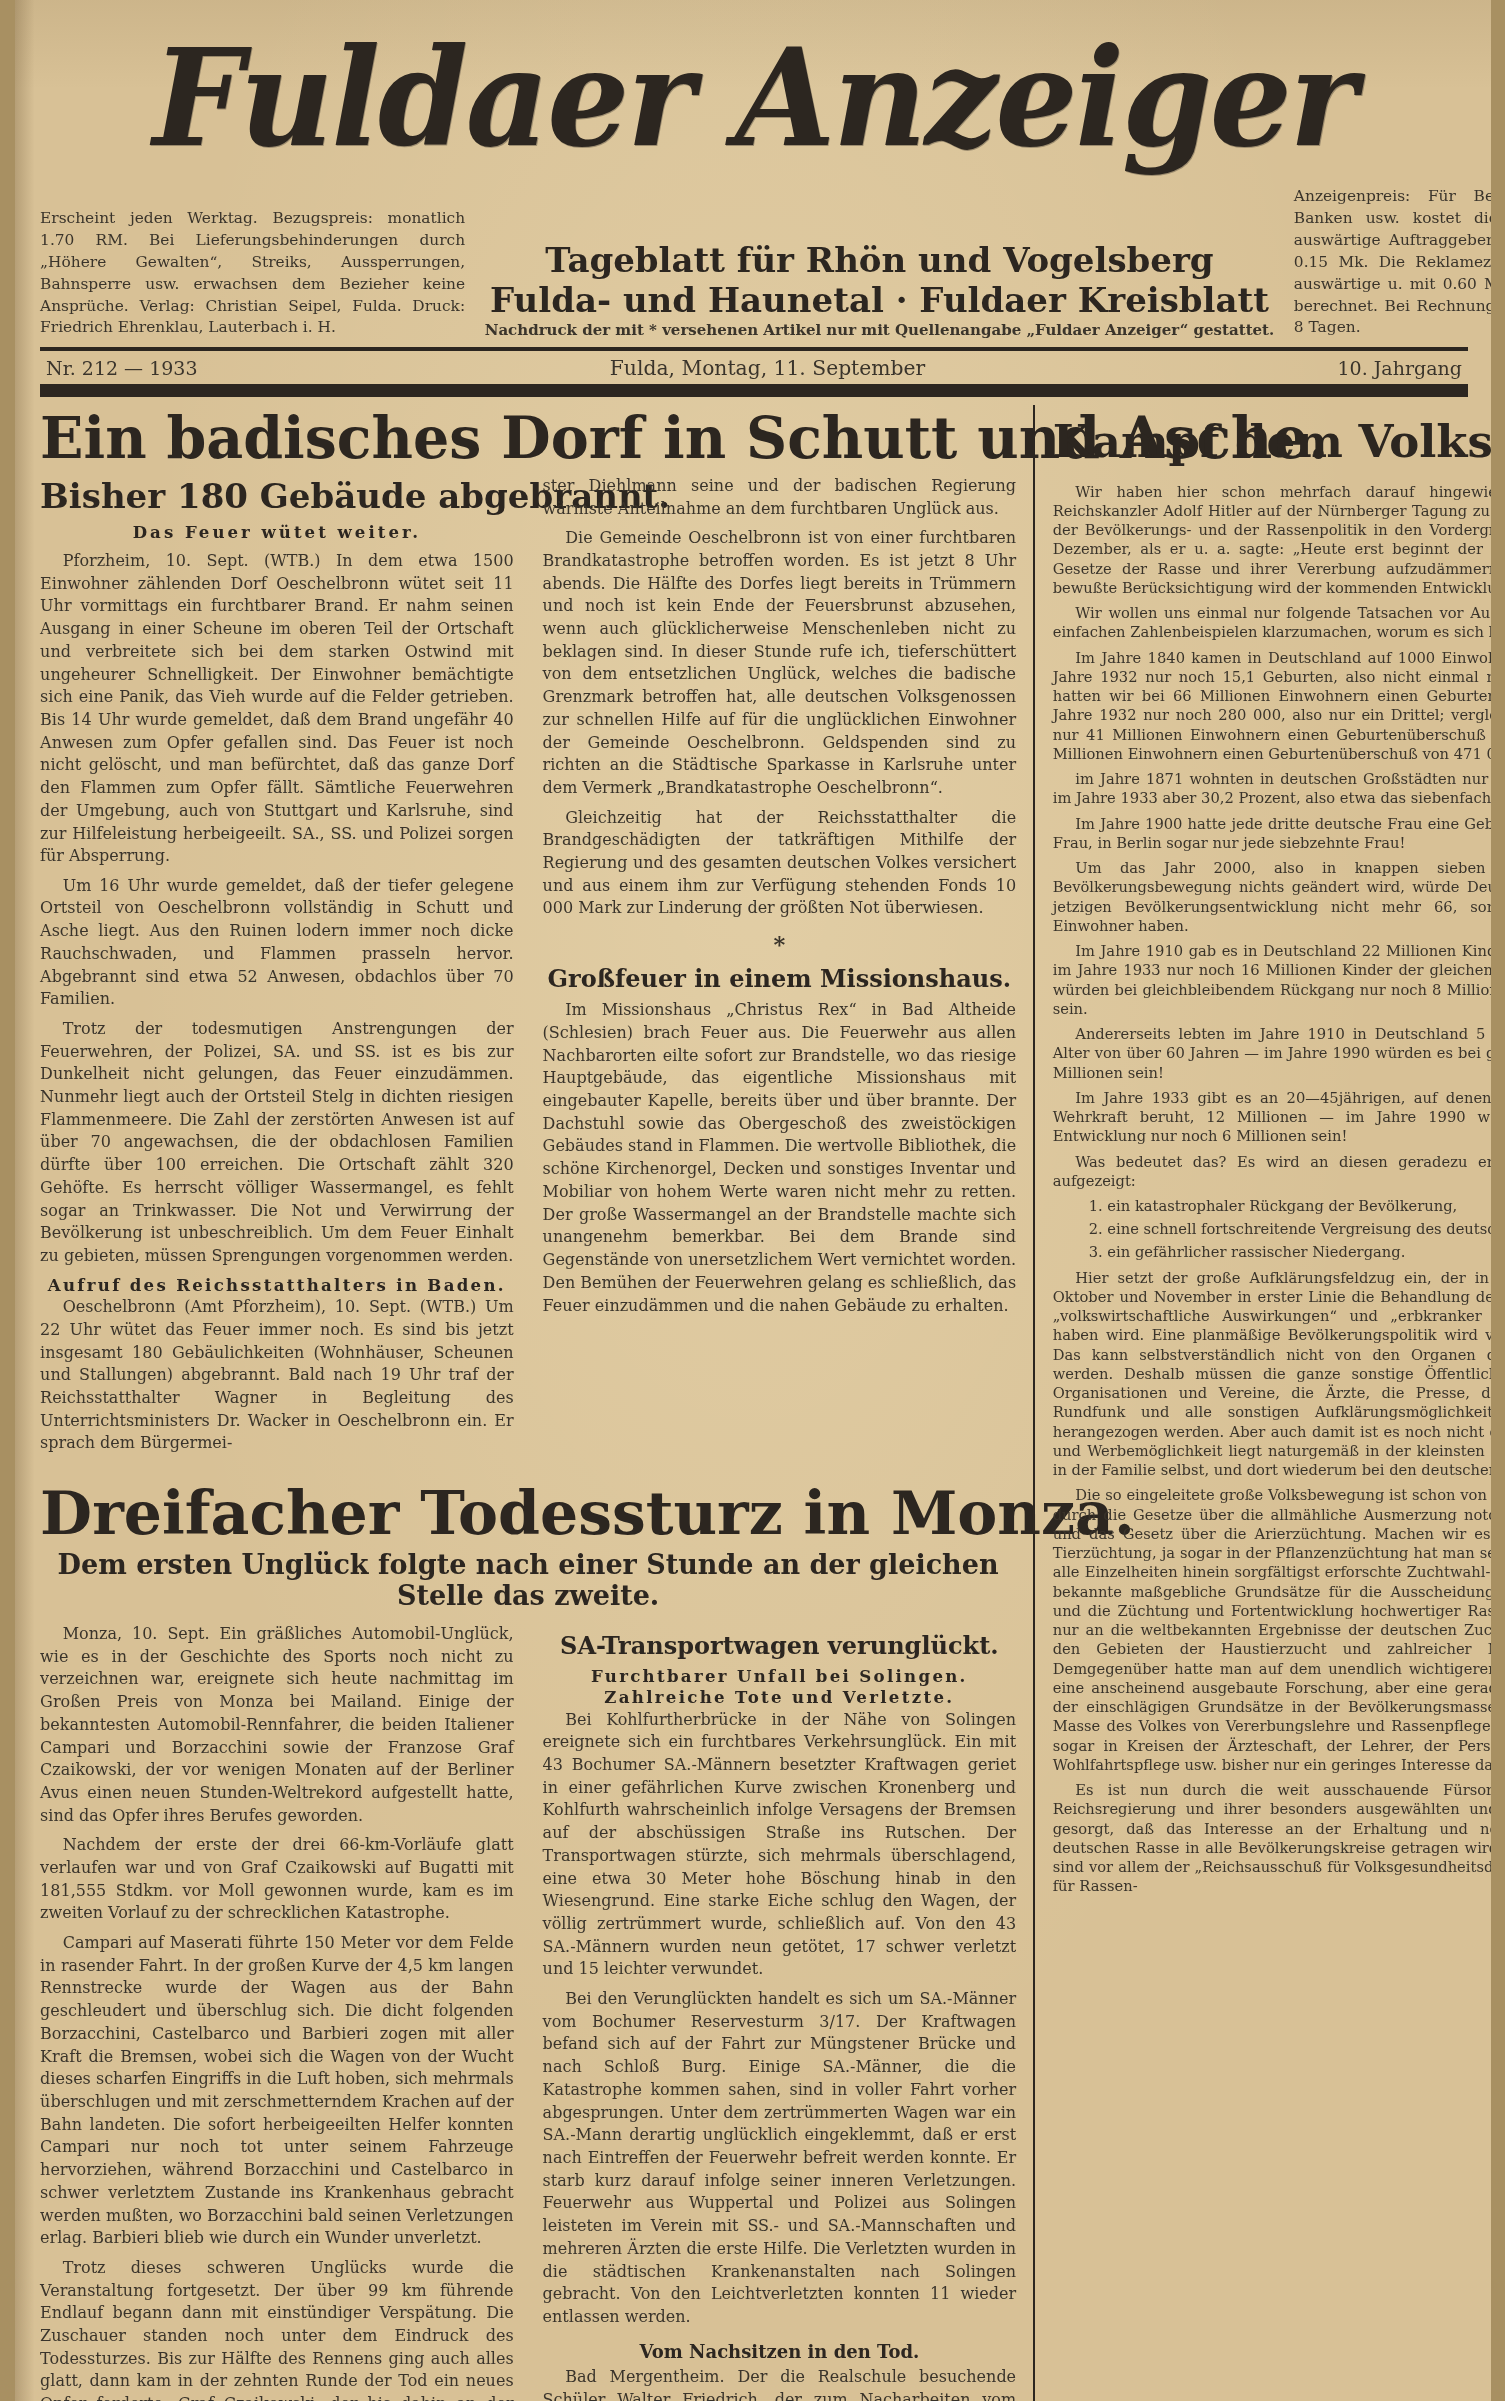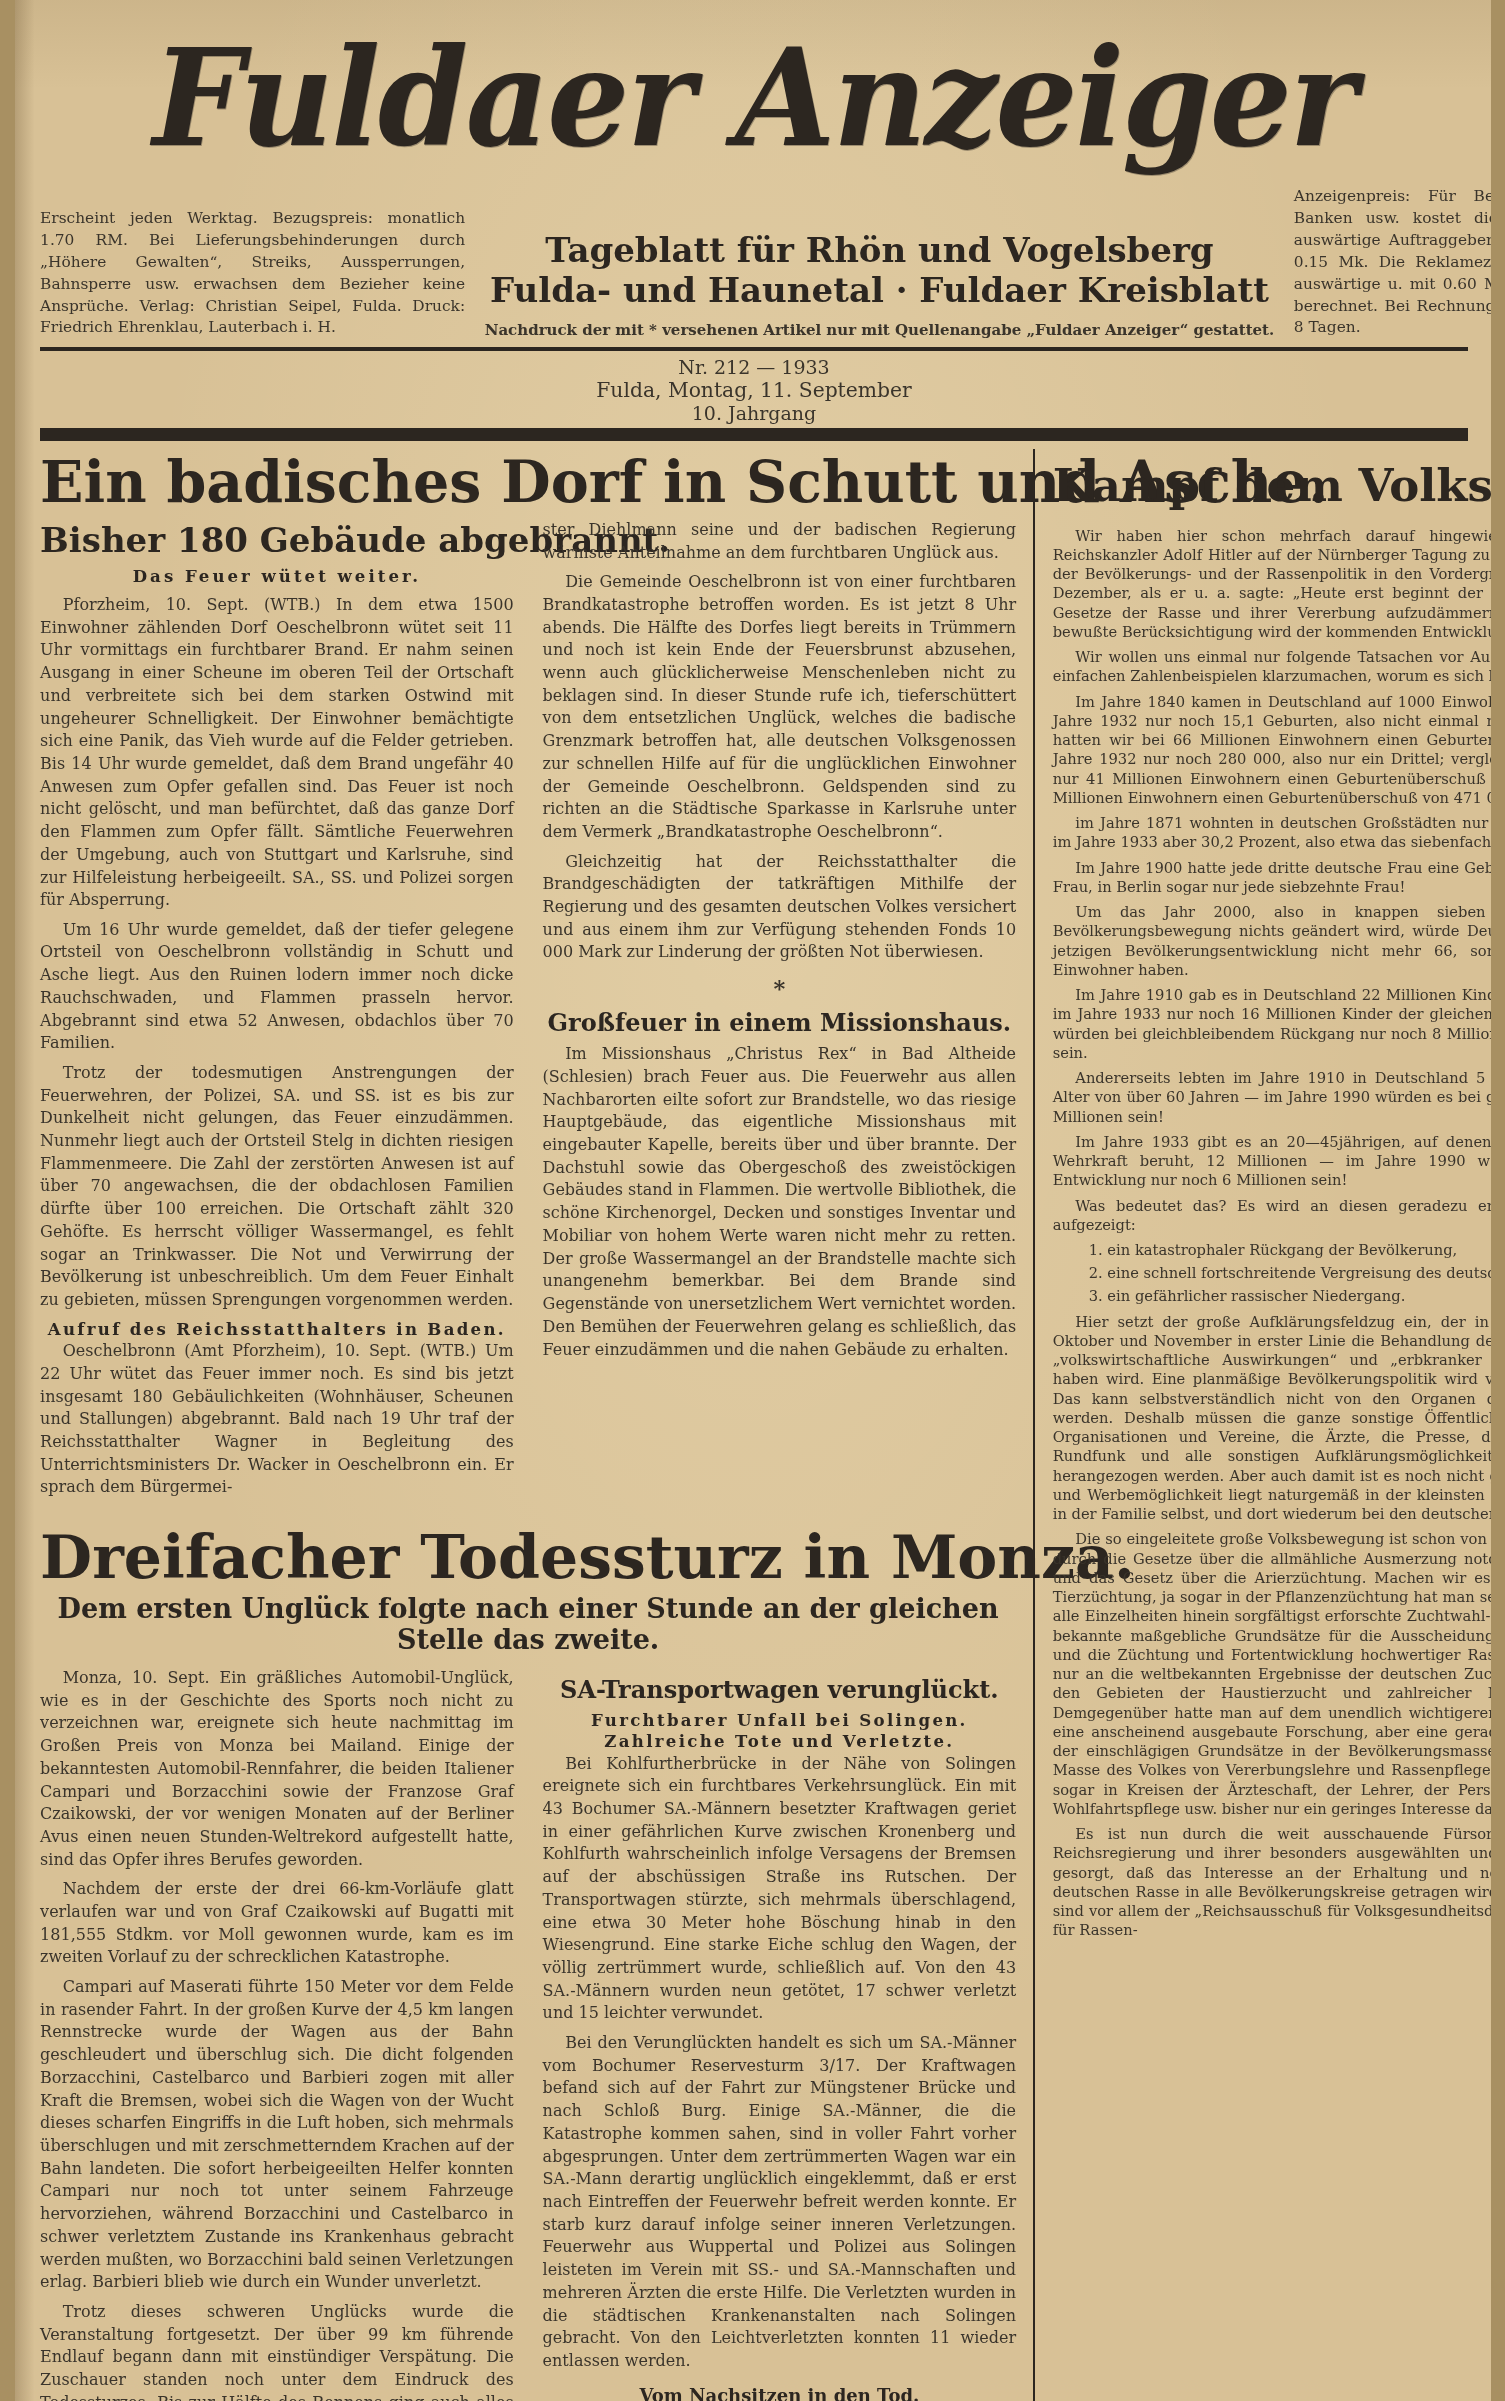--- a/index.html
+++ b/index.html
@@ -37,26 +37,26 @@
     text-shadow:0.8px 0.8px 0 rgba(44,38,32,.35);
     white-space:nowrap;
   }
   .mast-row{display:flex;gap:19.6px;align-items:flex-end;margin-top:1.5px;}
   .mast-box{font-size:15.4px;line-height:1.42;text-align:justify;font-weight:500;}
   .mast-left{flex:0 0 425px;}
   .mast-right{flex:0 0 425px;}
   .mast-center{flex:1;text-align:center;}
   .tagline{font-size:34px;font-weight:bold;line-height:1.18;color:var(--ink-dark);white-space:nowrap;}
   .address{font-size:19.6px;font-weight:bold;margin-top:6px;white-space:nowrap;}
-  .reprint{font-size:15px;font-weight:bold;margin-top:11px;white-space:nowrap;}
+  .reprint{font-size:15px;font-weight:bold;margin-top:1px;white-space:nowrap;}
   .rule{background:var(--ink-dark);}
   .rule-a{height:4.5px;margin-top:7.5px;}
   .rule-b{height:3px;}
   .rule-c{height:9.8px;margin-bottom:7.5px;}
-  .dateline{display:flex;justify-content:space-between;align-items:center;padding:4.5px 6px;font-size:19px;flex-direction:column;}
+  .dateline{display:flex;justify-content:space-between;align-items:center;padding:4.5px 6px;font-size:19px;}
   .dateline .d-date{font-size:20.3px;}
   
   .content{display:flex;margin-top:7.5px;align-items:stretch;}
   .main-area{width:976px;flex:0 0 976px;padding-right:16.6px;}
   .aside{flex:1;border-left:2.3px solid var(--ink-dark);padding-left:18px;}
   
   h2.headline{margin:3px 0 7.5px;text-align:center;font-size:57px;line-height:1.05;font-weight:bold;color:var(--ink-dark);letter-spacing:0px;white-space:nowrap;}
   h2.headline-2{margin:19.6px 0 4.5px;text-align:center;font-size:60px;line-height:1.05;font-weight:bold;color:var(--ink-dark);white-space:nowrap;}
   .deck{margin:1.5px 0 12px;text-align:center;font-size:27px;font-weight:bold;color:var(--ink-dark);}
   .two-col{display:flex;gap:29px;}

